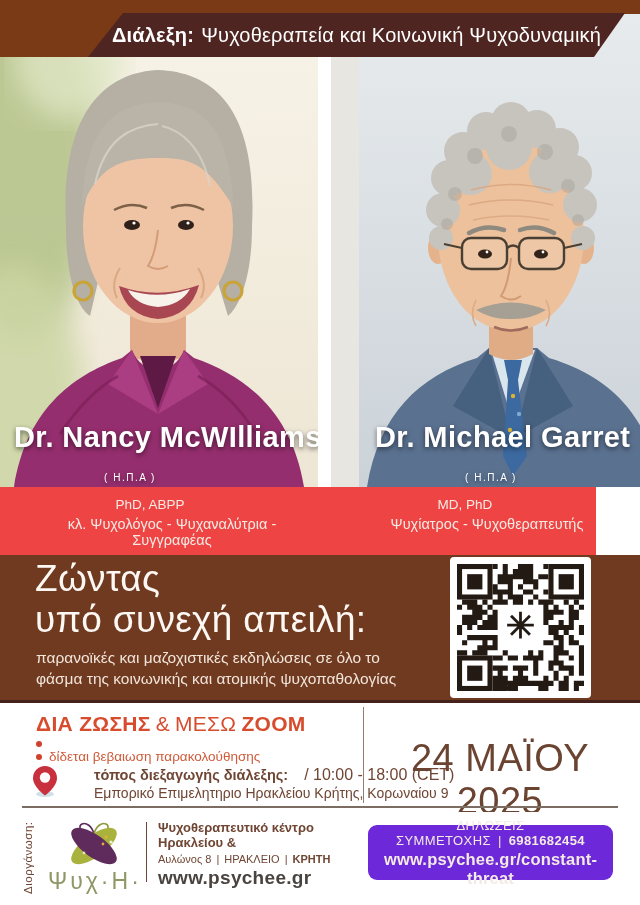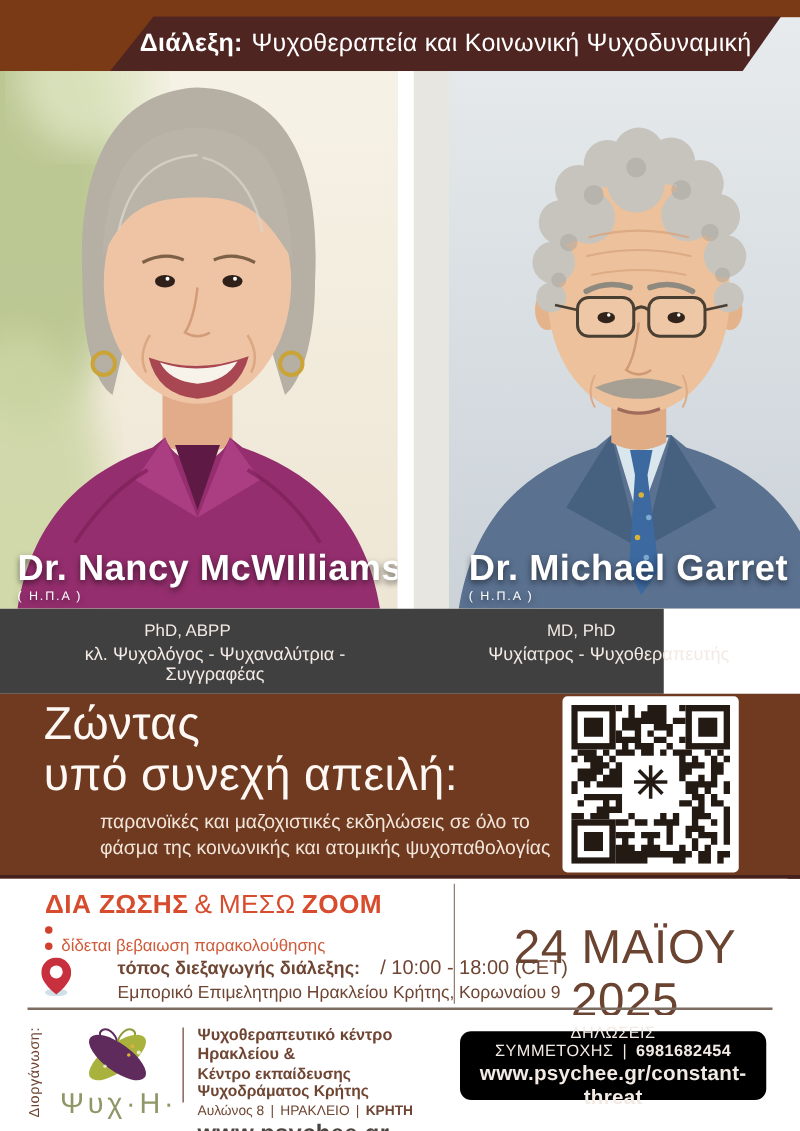--- a/index.html
+++ b/index.html
@@ -22,35 +22,35 @@
 
   
   .photo{top:14px;height:473px;overflow:hidden;background:#e8e6e0;}
   .photo-left{left:0;width:318px;}
   .photo-right{left:331px;width:309px;padding-left:28px;}
   .photo svg{display:block;}
   .name-overlay{position:absolute;color:#fff;text-shadow:0 2px 5px rgba(0,0,0,.55);}
   .no-left{left:14px;bottom:4px;width:238px;text-align:center;}
   .no-right{left:44px;bottom:4px;width:238px;text-align:center;}
   .speaker-name{font-size:29px;font-weight:700;letter-spacing:.4px;white-space:nowrap;}
-  .speaker-origin{font-size:10px;letter-spacing:1.5px;text-align:left;margin-top:0;padding-right:6px;}
-
-  
-  .cred-band{left:0;top:487px;width:531px;height:68px;background:#404040;color:#f3eae4;}
+  .speaker-origin{font-size:10px;letter-spacing:1.5px;text-align:center;margin-top:18px;padding-right:6px;}
+
+  
+  .cred-band{left:0;top:487px;width:596px;height:68px;background:#ef4444;color:#f3eae4;}
   .cred-col{position:absolute;top:10px;text-align:center;}
   .cred-col-left{left:0;width:300px;}
   .cred-col-right{left:305px;width:320px;}
   .cred-degrees{font-size:13.5px;}
   .cred-roles{font-size:14.5px;margin-top:4px;padding-left:44px;}
 
   
   .main-band{left:0;top:555px;width:640px;height:148px;background:#6f3a20;
     border-bottom:3px solid #44211a;box-sizing:border-box;}
   .lecture-title{position:absolute;left:35px;top:4px;color:#fdf8f3;font-size:37px;line-height:1.1;letter-spacing:.3px;}
-  .lecture-subtitle{position:absolute;left:36px;top:92px;color:#f2e5da;font-size:15.5px;line-height:1.38;margin-left:44px;}
+  .lecture-subtitle{position:absolute;left:36px;top:92px;color:#f2e5da;font-size:15.5px;line-height:1.38;}
   .qr-box{position:absolute;right:49px;top:2px;width:141px;height:141px;background:#fff;border-radius:4px;
     box-sizing:border-box;padding:7px;}
   .qr-box svg{width:100%;height:100%;display:block;}
 
   
   .white-band{left:0;top:703px;width:630px;height:104px;background:#fff;}
   .attendance{position:absolute;left:36px;top:9px;}
   .attendance-heading{font-size:21px;color:#d84c2e;letter-spacing:.3px;}
   .attendance-heading .hb{font-weight:700;}
   .attendance-heading span{margin-right:5px;}
@@ -80,21 +80,21 @@
   .logo{position:absolute;left:48px;top:8px;width:92px;height:76px;text-align:center;}
   .logo-text{font-size:23px;color:#8f9766;letter-spacing:3px;margin-top:-2px;}
   .logo-divider{position:absolute;left:146px;top:10px;width:1px;height:60px;background:#6f4533;}
   .org-block{position:absolute;left:158px;top:8px;width:210px;color:#6f4533;}
   .org-name-1{font-size:13px;font-weight:700;}
   .org-name-2{font-size:12.5px;font-weight:700;margin-top:2px;}
   .org-address{font-size:11px;margin-top:3px;}
   .org-address .sep{margin:0 5px;}
   .org-address .bold{font-weight:700;}
   .website-link{font-size:19px;font-weight:700;color:#4a4440;margin-top:2px;letter-spacing:.3px;}
-  .contact-box{position:absolute;left:368px;top:13px;width:245px;height:55px;background:#000000;
+  .contact-box{position:absolute;left:368px;top:13px;width:245px;height:55px;background:#6d28d9;
     border-radius:9px;color:#f3eae4;text-align:center;display:flex;flex-direction:column;justify-content:center;}
   .contact-line1{font-size:13px;letter-spacing:.4px;}
   .contact-line1 .sep{margin:0 7px;}
   .contact-line1 .phone{font-weight:700;}
   .contact-url{font-size:16.5px;font-weight:700;margin-top:2px;letter-spacing:.2px;}
 </style>
 </head>
 <body>
 
 <div class="abs strip-rust"></div>
@@ -342,21 +342,20 @@
       <circle cx="58" cy="17" r="1.6" fill="#d9b23a"></circle>
         <circle cx="63" cy="22" r="1.6" fill="#fff" opacity="0.8"></circle>
       <circle cx="55" cy="24" r="1.4" fill="#d9b23a"></circle>
         <circle cx="36" cy="33" r="1.4" fill="#fff" opacity="0.7"></circle>
     </svg>
     <div class="logo-text">Ψυχ·Η·</div>
   </div>
   <div class="logo-divider"></div>
   <div class="org-block">
     <div class="org-name-1">Ψυχοθεραπευτικό κέντρο Ηρακλείου &amp;</div>
-    <div class="org-name-2">Κέντρο εκπαίδευσης Ψυχοδράματος Κρήτης</div>
     <div class="org-address">
       <span>Αυλώνος 8</span><span class="sep">|</span><span>ΗΡΑΚΛΕΙΟ</span><span class="sep">|</span><span class="bold">ΚΡΗΤΗ</span>
     </div>
     <div class="website-link">www.psychee.gr</div>
   </div>
   <div class="contact-box">
     <div class="contact-line1">
       <span>ΔΗΛΩΣΕΙΣ ΣΥΜΜΕΤΟΧΗΣ</span><span class="sep">|</span><span class="phone">6981682454</span>
     </div>
     <div class="contact-url">www.psychee.gr/constant-threat</div>

